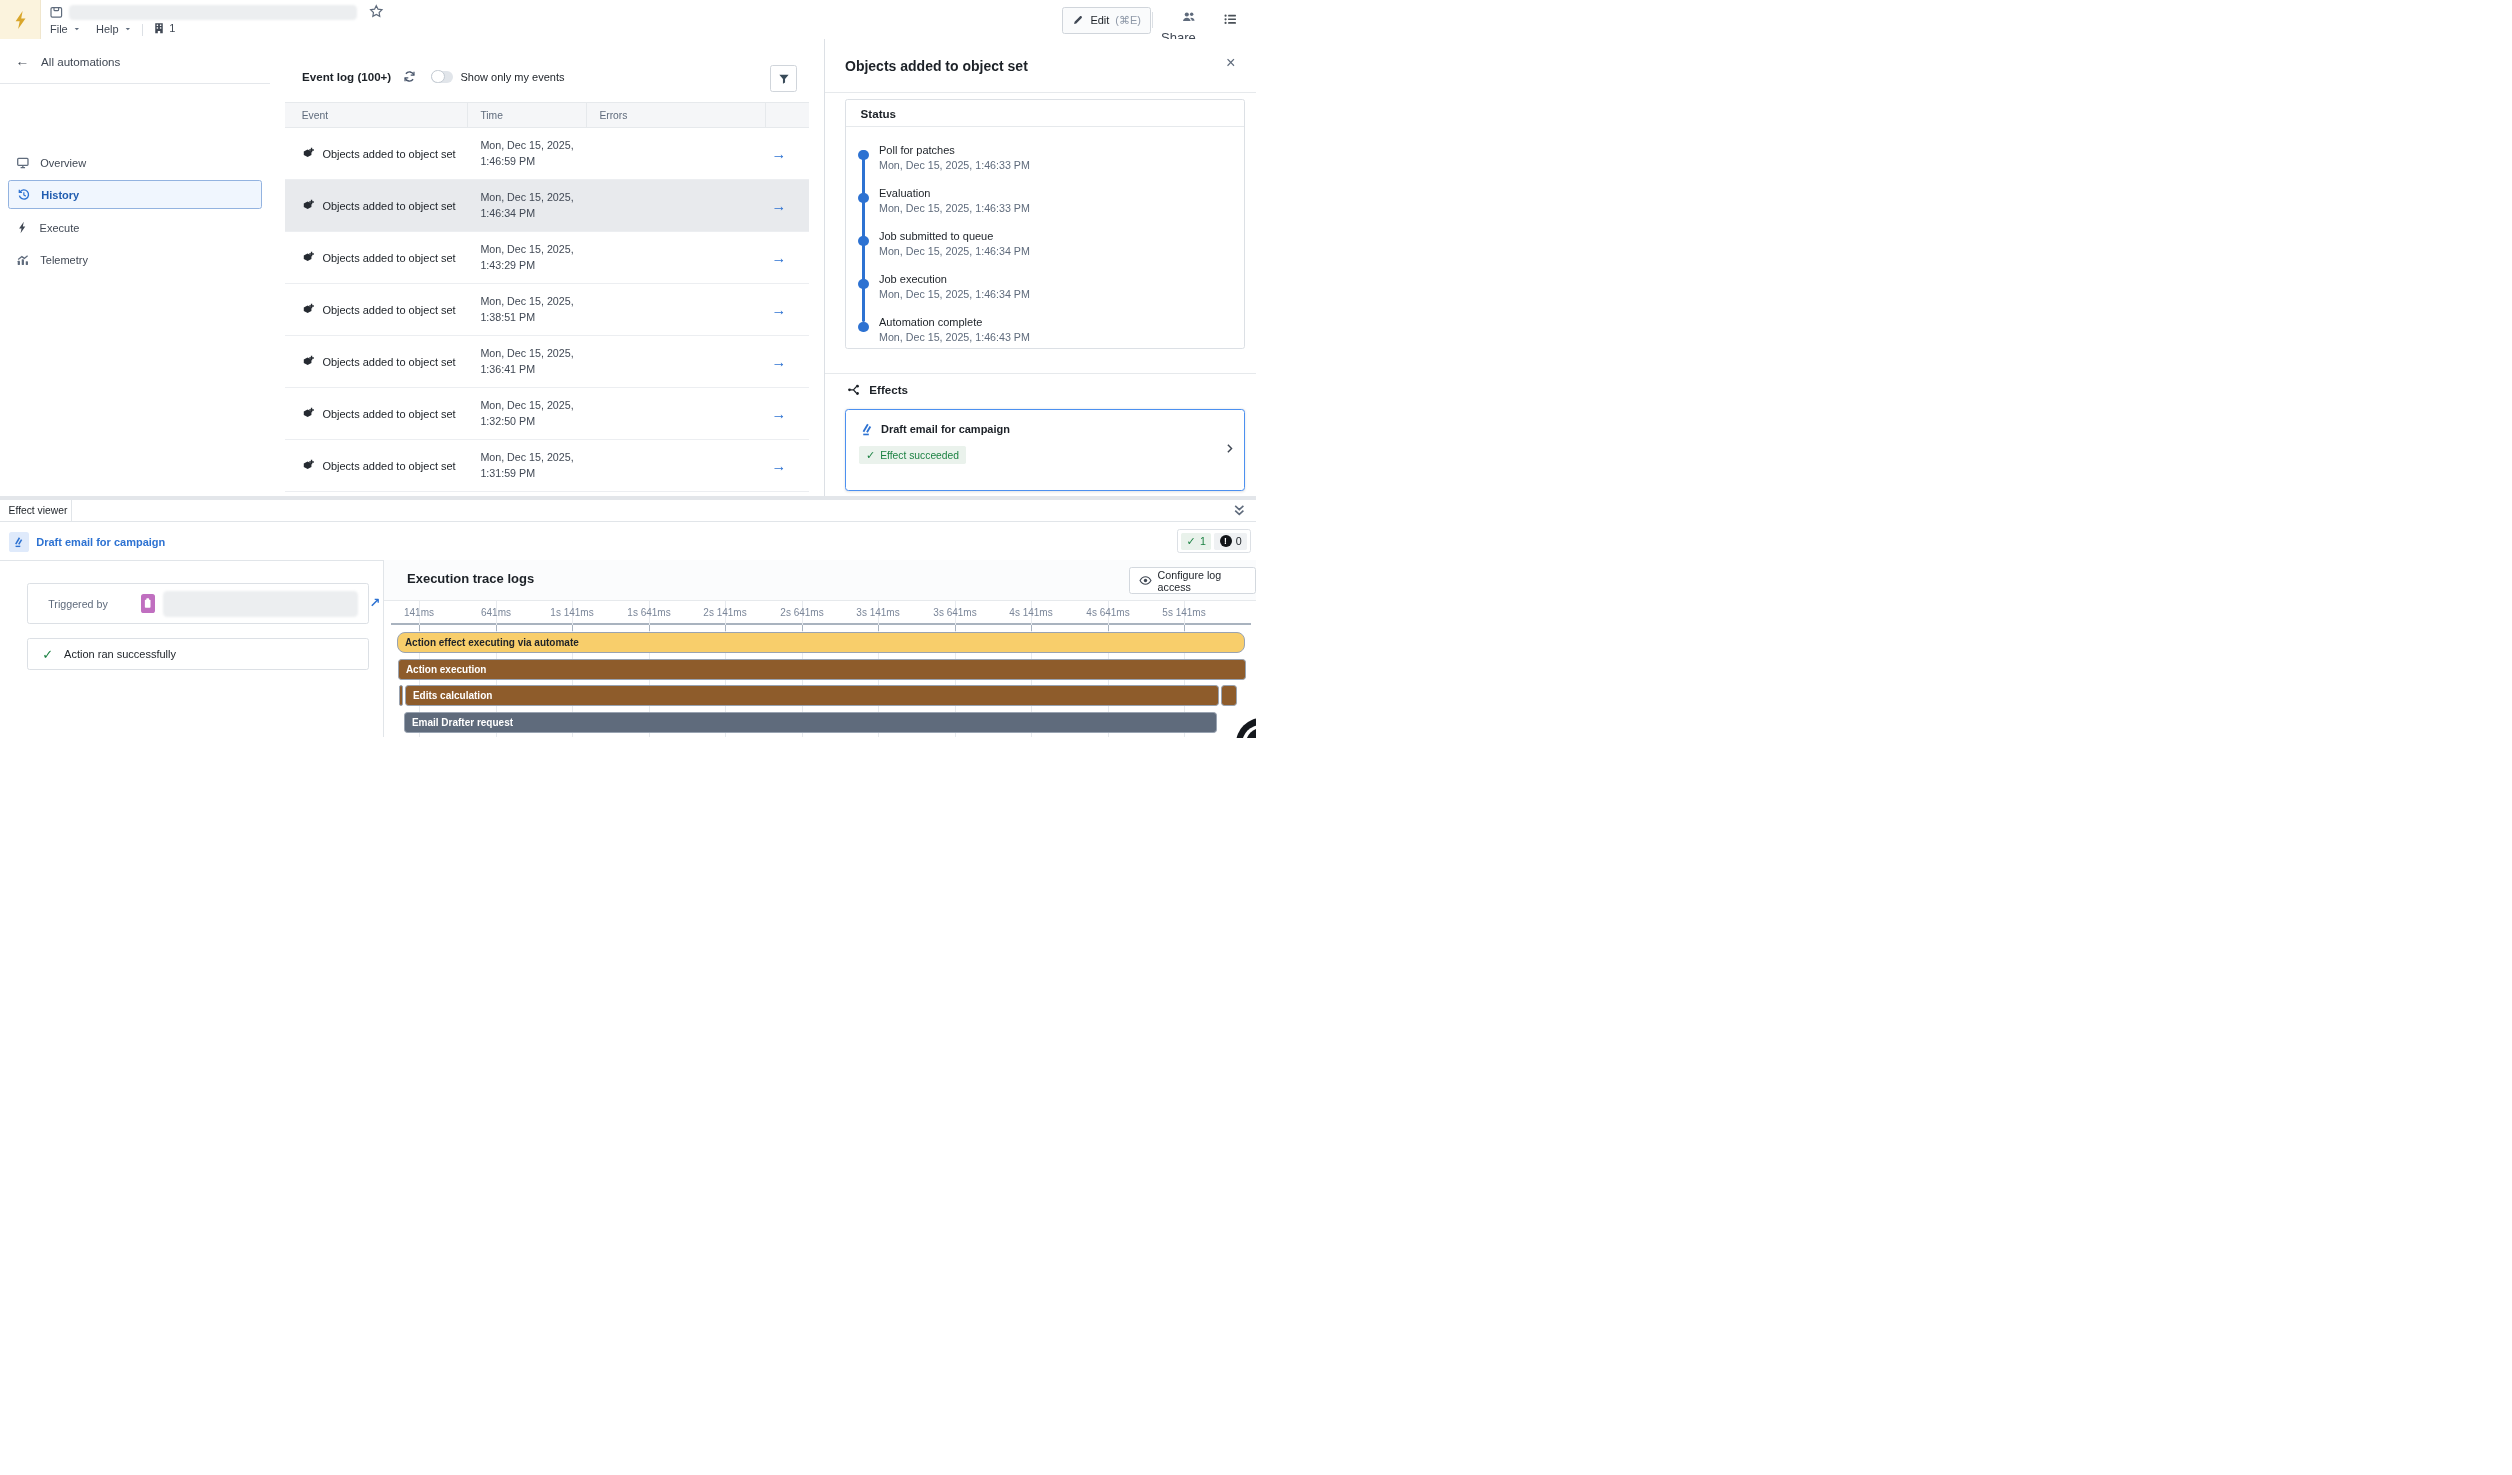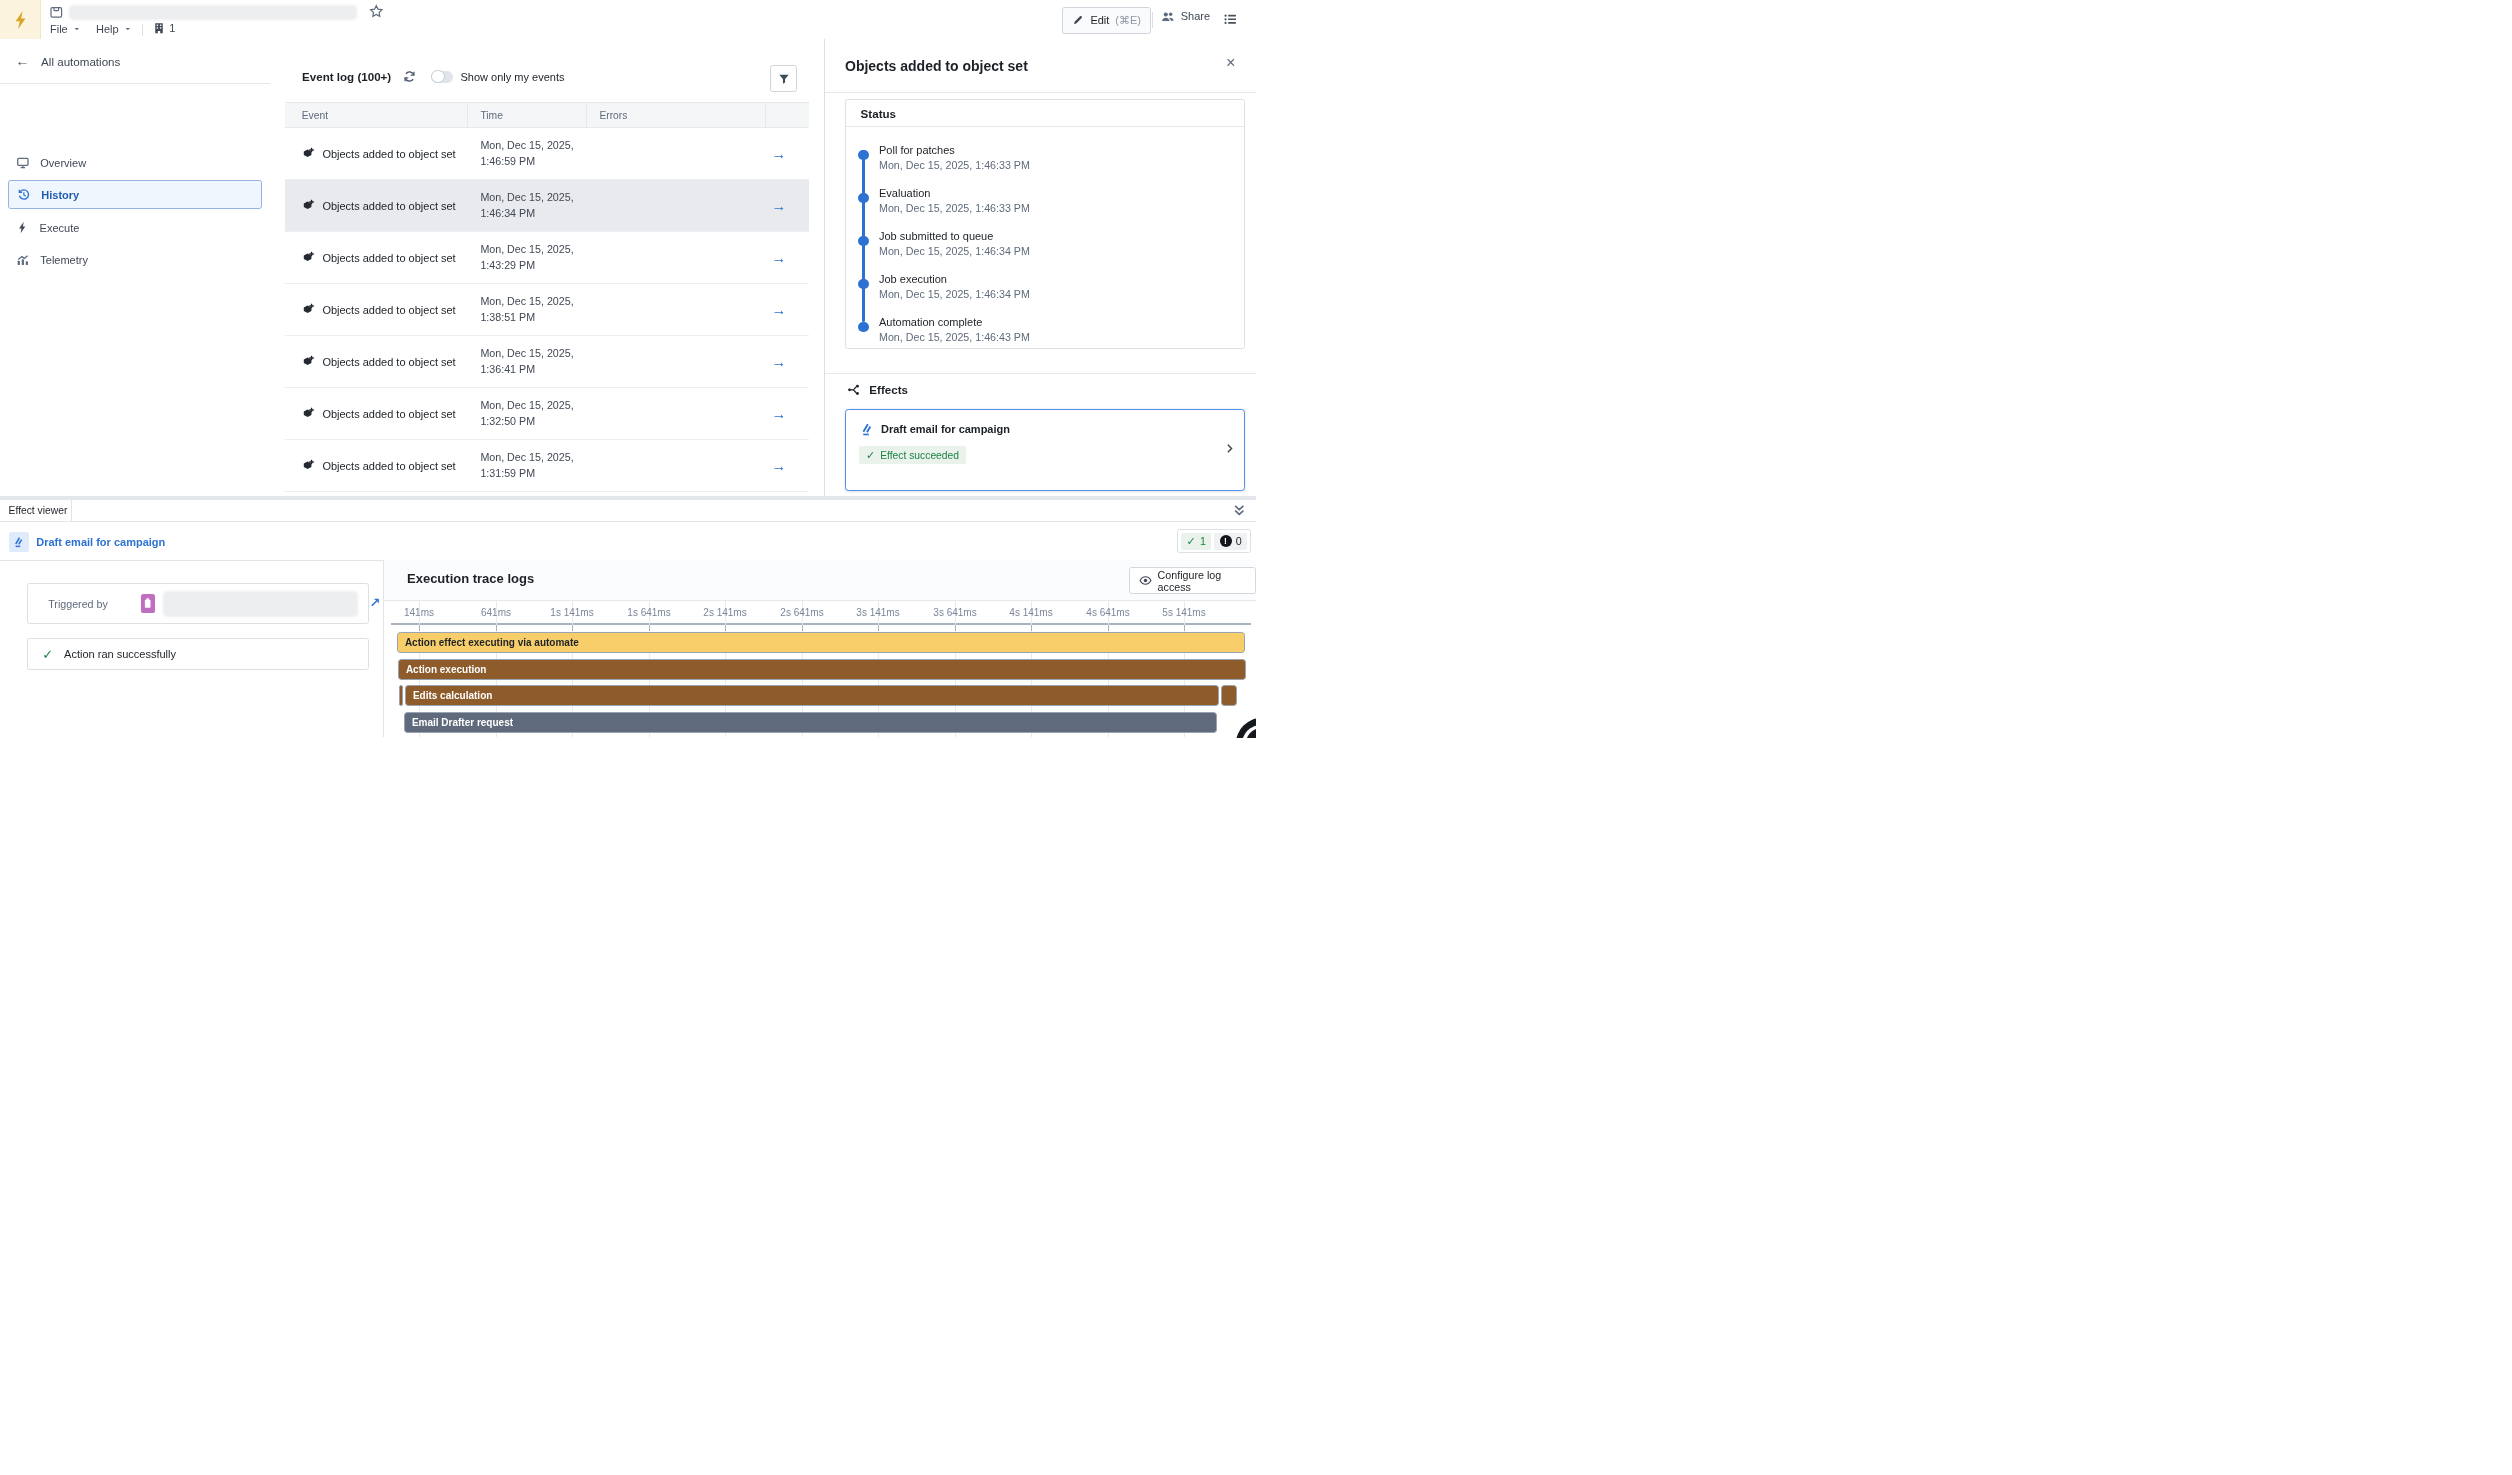--- a/index.html
+++ b/index.html
@@ -11,21 +11,21 @@
   svg{display:block;}
   .redacted{background:#eceef0;border-radius:4.3px;filter:blur(0.9px);}
   
   #hdr{position:absolute;left:0;top:0;width:1256px;height:39px;background:#fff;border-bottom:0.9px solid #dce0e5;}
   #logo{position:absolute;left:0;top:0;width:40px;height:39px;background:#fbf3dd;border-right:0.9px solid #f0e6cd;
         display:flex;align-items:center;justify-content:center;}
   .menu-item{display:inline-flex;align-items:center;gap:5px;color:#404854;font-size:11px;cursor:default;}
   #edit-btn{position:absolute;left:1062px;top:6.9px;height:25px;padding:0 9.4px;display:flex;align-items:center;gap:6px;
             background:#fafbfc;border:0.9px solid #d0d5db;border-radius:2.6px;font-size:11px;}
   #edit-btn .short{color:#8f99a8;}
-  #share-btn{position:absolute;left:1161px;top:10.3px;display:flex;align-items:flex-start;gap:6px;color:#404854;font-size:11px;}
+  #share-btn{position:absolute;left:1161px;top:10.3px;display:flex;align-items:flex-end;gap:6px;color:#404854;font-size:13px;flex-direction:column;}
   
   #sidebar{position:absolute;left:0;top:39px;width:270px;height:458px;background:#fff;border-right:0.9px solid #dce0e5;}
   #sb-back{position:absolute;left:0;top:0;width:270px;height:45px;display:flex;align-items:center;gap:12px;padding-left:15.4px;box-sizing:border-box;border-bottom:0.9px solid #e4e7eb;font-size:11.6px;color:#404854;}
   #sb-auto{position:absolute;left:0;top:45px;width:270px;height:54px;border-bottom:0.9px solid #e4e7eb;}
   .nav-item{position:absolute;left:7.7px;width:254px;height:29px;display:flex;align-items:center;gap:10.3px;padding-left:8.6px;box-sizing:border-box;border-radius:2.6px;color:#404854;font-size:11px;}
   .nav-item.active{background:#f0f6fe;border:0.9px solid #93b3e0;color:#215db0;font-weight:bold;}
   
   #midpanel{position:absolute;left:270px;top:39px;width:554px;height:458px;background:#fff;}
   #evlog-bar{position:absolute;left:32px;top:24px;height:27.4px;display:flex;align-items:center;}
   #evlog-title{font-weight:bold;font-size:11.6px;color:#1c2127;}
@@ -83,21 +83,21 @@
   #trace{position:absolute;left:383px;top:560px;width:873px;height:177px;border-left:0.9px solid #e1e5e9;box-sizing:border-box;background:#fff;}
   #trace-hd{position:absolute;left:0;top:0;width:873px;height:41px;background:#fbfcfd;border-bottom:0.9px solid #e6e9ec;box-sizing:border-box;}
   #trace-title{position:absolute;left:23px;top:11px;font-size:13px;font-weight:bold;color:#1c2127;}
   #cfg-btn{position:absolute;left:1129px;top:567px;height:25px;padding:0 8.6px;display:flex;align-items:center;gap:6px;background:#fff;border:0.9px solid #d3d8de;border-radius:2.6px;font-size:10.7px;color:#1c2127;z-index:5;}
   #axis-line{position:absolute;left:391px;top:623px;width:860px;height:1.7px;background:#a9b3bf;}
   .tick-lab{position:absolute;top:607px;transform:translateX(-50%);font-size:10px;color:#7a8699;white-space:nowrap;}
   .tick-mark{position:absolute;top:625px;width:0.9px;height:6px;background:#a9b3bf;}
   .gridline{position:absolute;top:601px;width:0.9px;height:136px;background:#e7eaee;}
   .seg{position:absolute;top:0;height:20.6px;border-radius:3.4px;border:0.9px solid #99a3b1;box-sizing:border-box;display:flex;align-items:center;overflow:hidden;}
   .seg .blab{font-size:10px;font-weight:bold;padding-left:6.9px;white-space:nowrap;}
-  .seg-gold{background:#f8ce6b;} .seg-gold .blab{color:#1f2328;}
+  .seg-gold{background:#f8ce6b;border-radius:8px;} .seg-gold .blab{color:#1f2328;}
   .seg-brown{background:#8e5c2b;} .seg-brown .blab{color:#fff;}
   .seg-slate{background:#5f6b7c;} .seg-slate .blab{color:#fff;}
   
   .corner-c{position:absolute;border-radius:50%;}
 </style>
 </head>
 <body>
 
 <div id="app">
 

